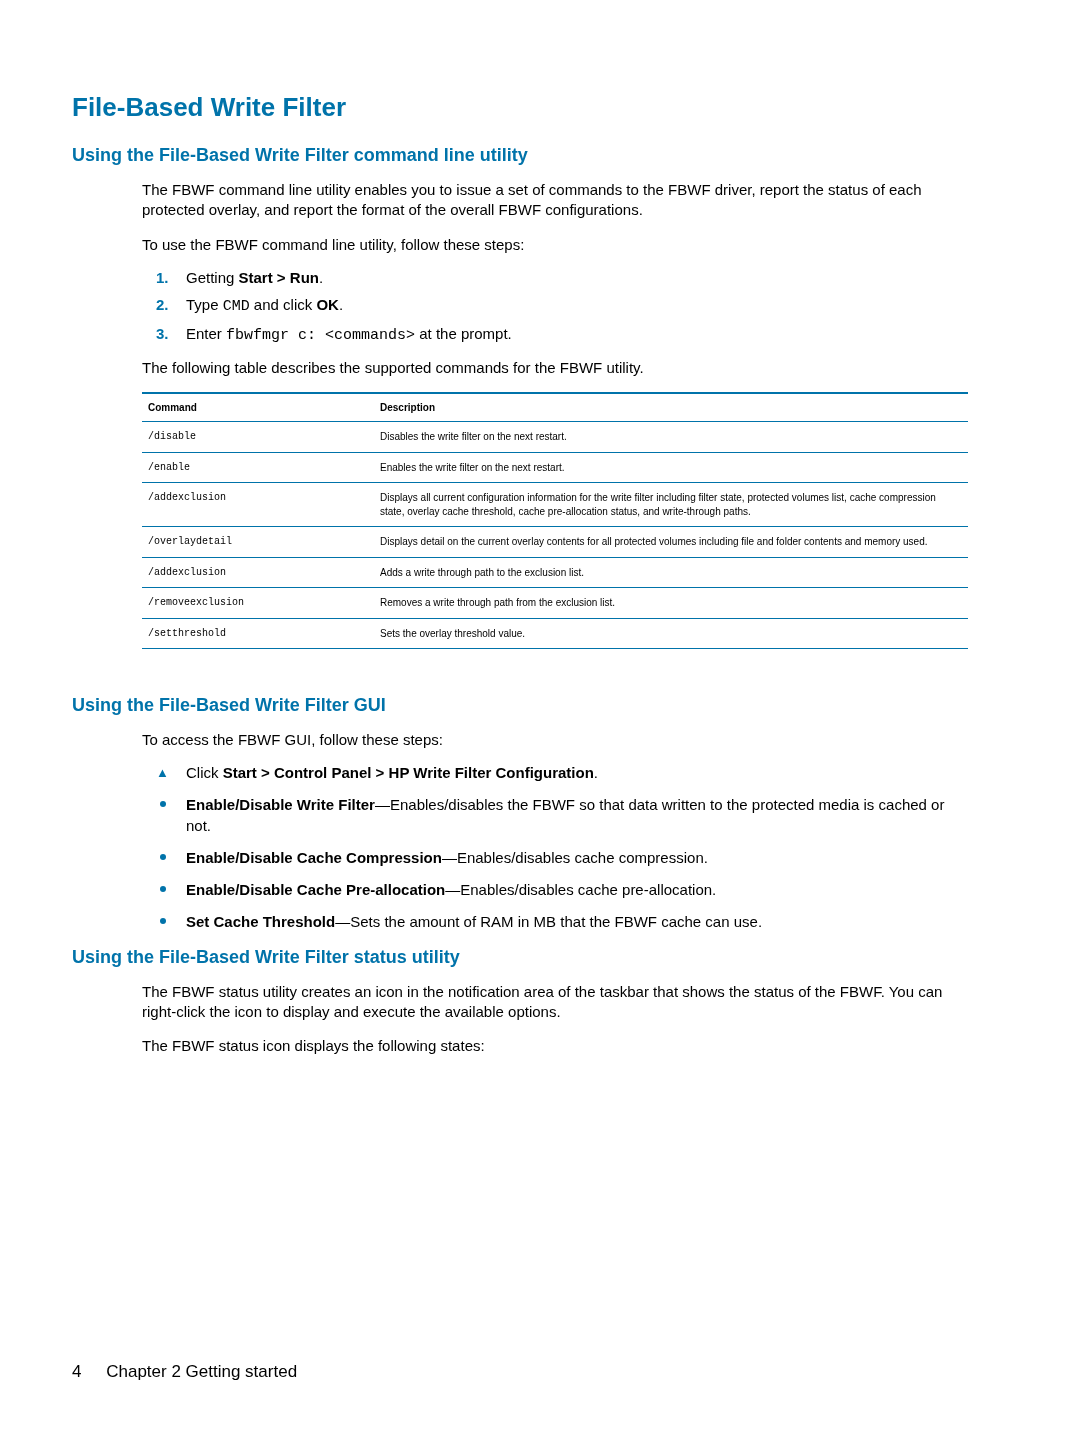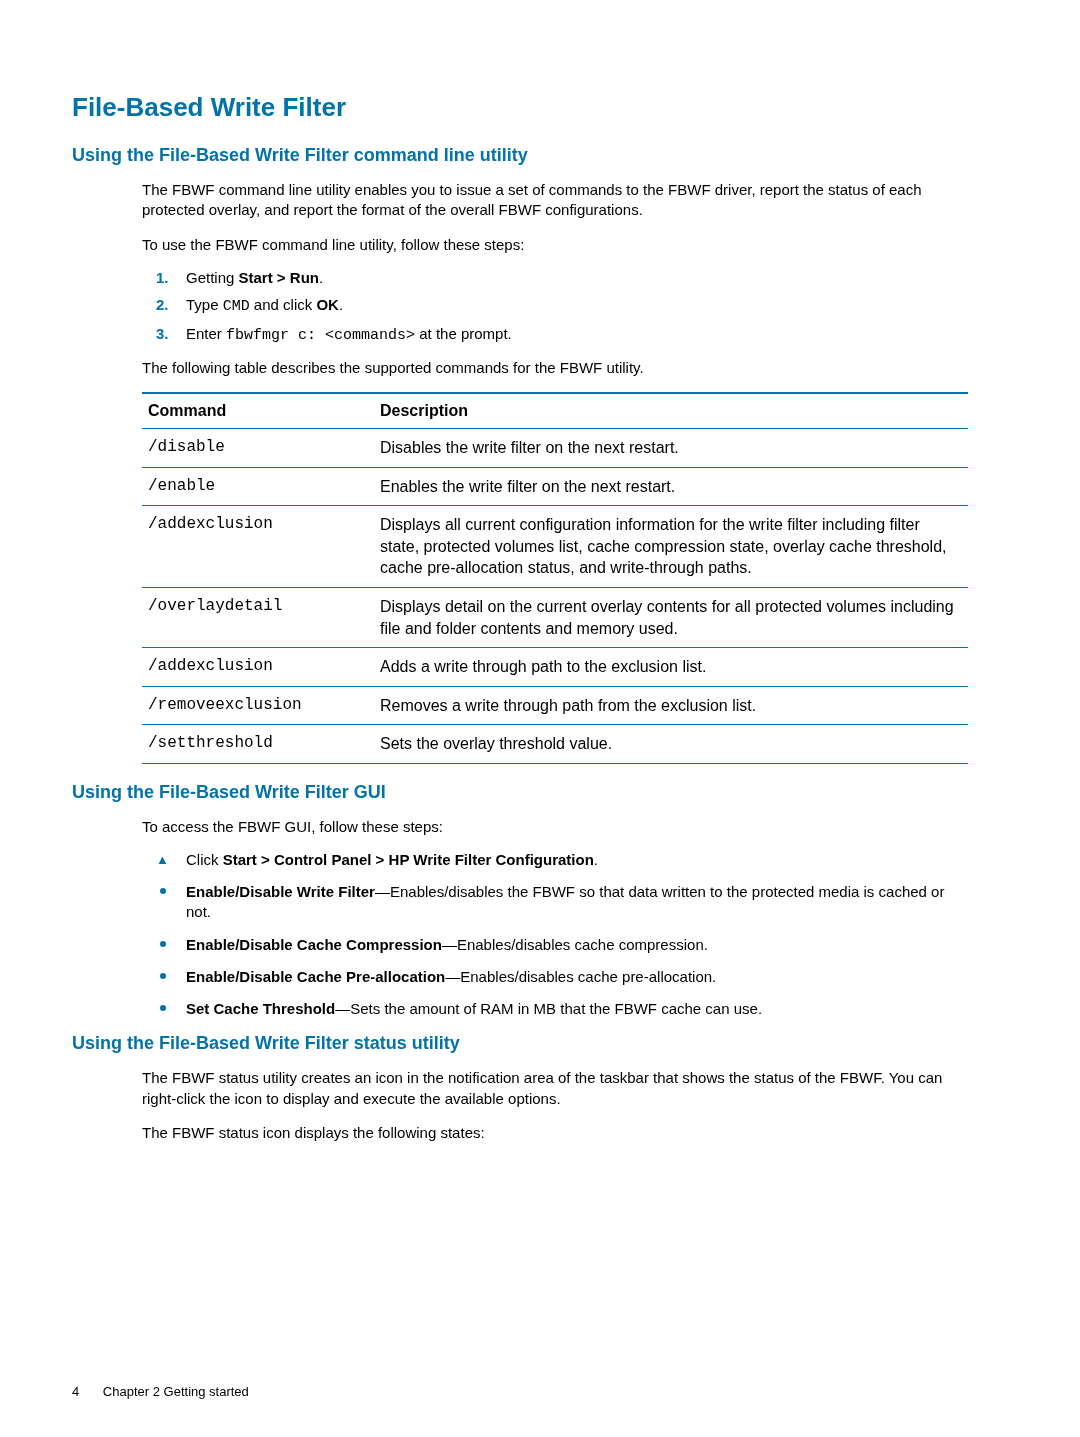--- a/index.html
+++ b/index.html
@@ -51,22 +51,22 @@
     color: #0073aa;
     font-weight: bold;
   }
   .mono { font-family: "Courier New", monospace; }
   .bold { font-weight: bold; }
 
   table.cmd {
     width: 100%;
     border-collapse: collapse;
     margin-top: 4px;
-    margin-bottom: 18px;
-    font-size: 16px;
+    margin-bottom: 46px;
+    font-size: 10px;
   }
   table.cmd thead tr {
     border-top: 2px solid #0073aa;
     border-bottom: 1px solid #0073aa;
   }
   table.cmd th {
     text-align: left;
     font-weight: bold;
     padding: 8px 6px;
   }
@@ -107,23 +107,23 @@
     left: -26px;
     top: 6px;
     width: 6px;
     height: 6px;
     border-radius: 50%;
     background: #0073aa;
   }
 
   .footer {
     position: absolute;
-    bottom: 38px;
+    bottom: 55px;
     left: 72px;
-    font-size: 13px;
+    font-size: 17px;
   }
   .footer .pn { margin-right: 20px; }
   .sp-after { margin-bottom: 28px; }
 </style>
 </head>
 <body>
 
 <div class="page">
 
   <h1 class="title hp-blue">File-Based Write Filter</h1>

